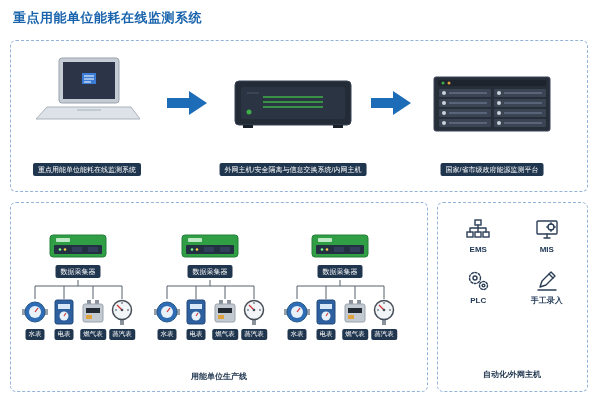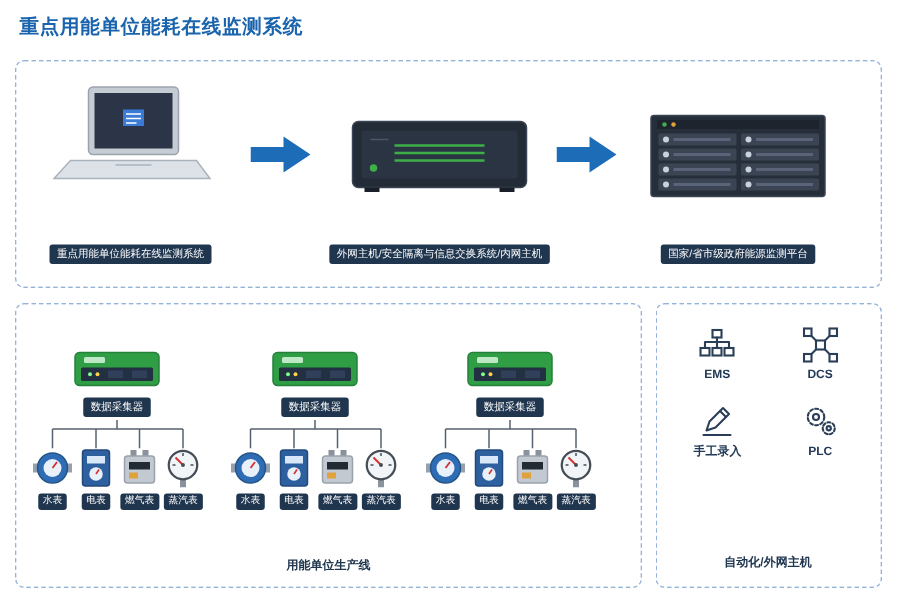--- a/index.html
+++ b/index.html
@@ -315,55 +315,53 @@
             <rect x="9" y="2" width="6" height="5"></rect>
             <path d="M12 7v3M4 10h16M4 10v4M12 10v4M20 10v4"></path>
             <rect x="1" y="14" width="6" height="5"></rect>
               <rect x="9" y="14" width="6" height="5"></rect>
               <rect x="17" y="14" width="6" height="5"></rect>
           </svg>
         </span>
         <span class="sys-label">EMS</span>
       </div>
 
-
-
       <div class="sys-cell">
         <span class="icon">
           <svg width="24" height="24" viewBox="0 0 24 24" fill="none" stroke="#2b3e57" stroke-width="1.4" stroke-linecap="round">
-            <rect x="9" y="9" width="6" height="6"></rect>
-            <rect x="1" y="1" width="5" height="5"></rect>
-              <rect x="18" y="1" width="5" height="5"></rect>
-            <rect x="1" y="18" width="5" height="5"></rect>
-              <rect x="18" y="18" width="5" height="5"></rect>
-            <path d="M6 6l3 3M18 6l-3 3M6 18l3-3M18 18l-3-3"></path>
+            <rect x="2" y="3" width="20" height="13" rx="1"></rect>
+            <path d="M9 20h6M12 16v4"></path>
+            <circle cx="16" cy="9" r="3"></circle>
+            <path d="M16 4.8v1.2M16 12v1.2M11.8 9h1.2M19 9h1.2"></path>
           </svg>
         </span>
-        <span class="sys-label">DCS</span>
-      </div>
-
-      <div class="sys-cell">
-        <span class="icon">
-          <svg width="24" height="24" viewBox="0 0 24 24" fill="none" stroke="#2b3e57" stroke-width="1.4" stroke-linecap="round" stroke-linejoin="round">
-            <path d="M5 19l2-6 9-9 4 4-9 9-6 2z"></path>
-            <path d="M14 6l4 4M3 22h18"></path>
-          </svg>
-        </span>
-        <span class="sys-label">手工录入</span>
-      </div>
+        <span class="sys-label">MIS</span>
+      </div>
+
+
 
       <div class="sys-cell">
         <span class="icon">
           <svg width="24" height="24" viewBox="0 0 24 24" fill="none" stroke="#2b3e57" stroke-width="1.4" stroke-linecap="round">
             <circle cx="9" cy="9" r="5.5" stroke-dasharray="2 1.6"></circle>
             <circle cx="9" cy="9" r="2"></circle>
             <circle cx="17.5" cy="16.5" r="4" stroke-dasharray="2 1.5"></circle>
             <circle cx="17.5" cy="16.5" r="1.4"></circle>
           </svg>
         </span>
         <span class="sys-label">PLC</span>
       </div>
 
+      <div class="sys-cell">
+        <span class="icon">
+          <svg width="24" height="24" viewBox="0 0 24 24" fill="none" stroke="#2b3e57" stroke-width="1.4" stroke-linecap="round" stroke-linejoin="round">
+            <path d="M5 19l2-6 9-9 4 4-9 9-6 2z"></path>
+            <path d="M14 6l4 4M3 22h18"></path>
+          </svg>
+        </span>
+        <span class="sys-label">手工录入</span>
+      </div>
+
     </div>
     <span class="caption right-caption">自动化/外网主机</span>
   </div>
 
 </div>
 
 </body></html>

